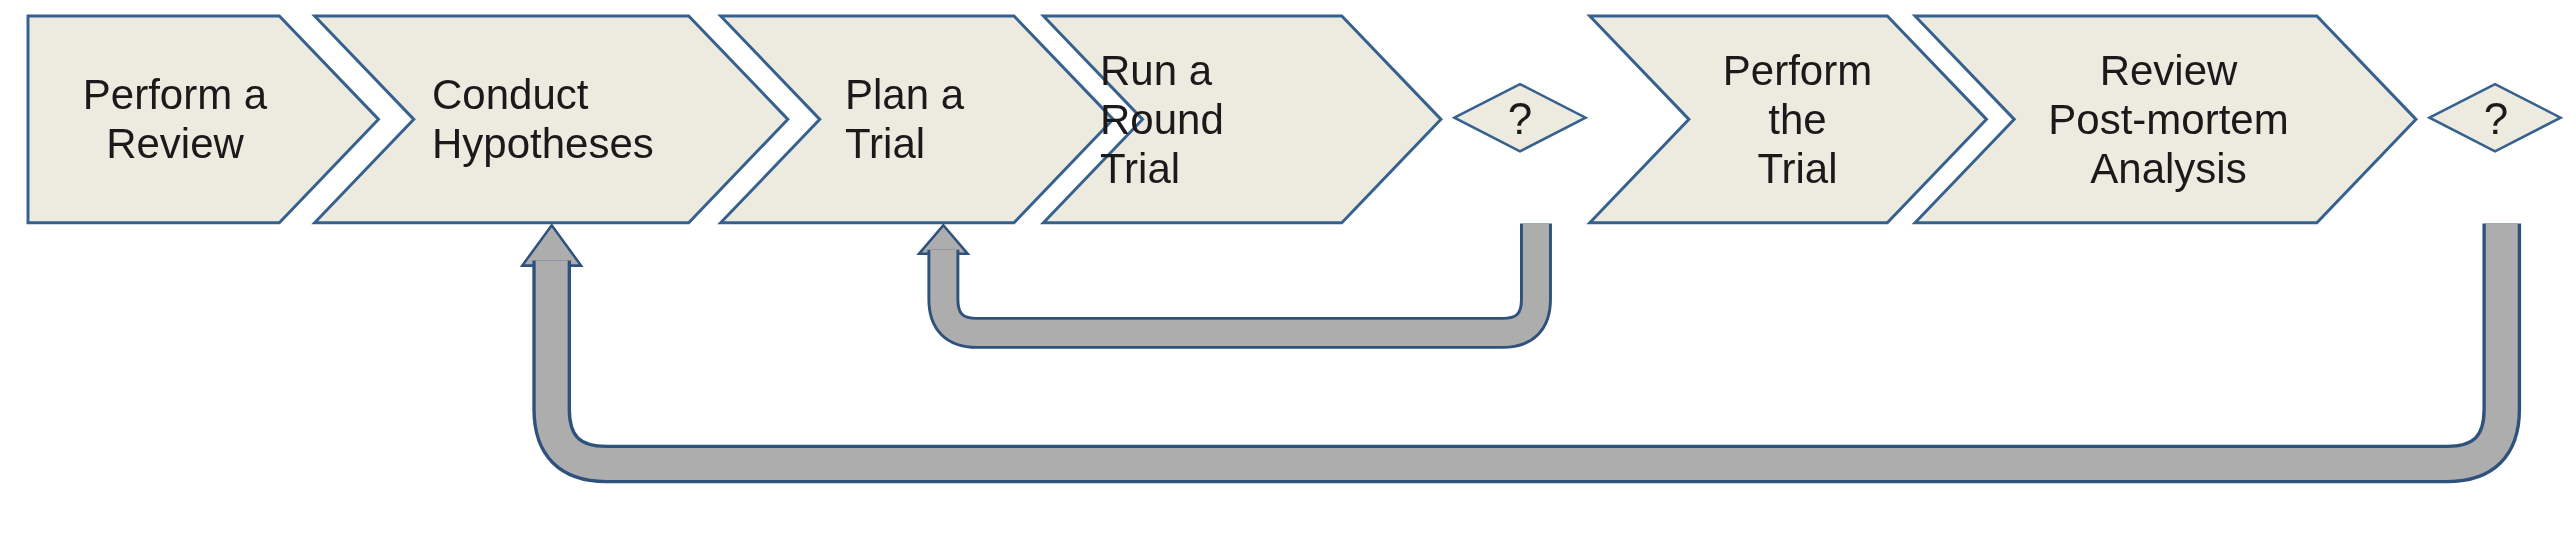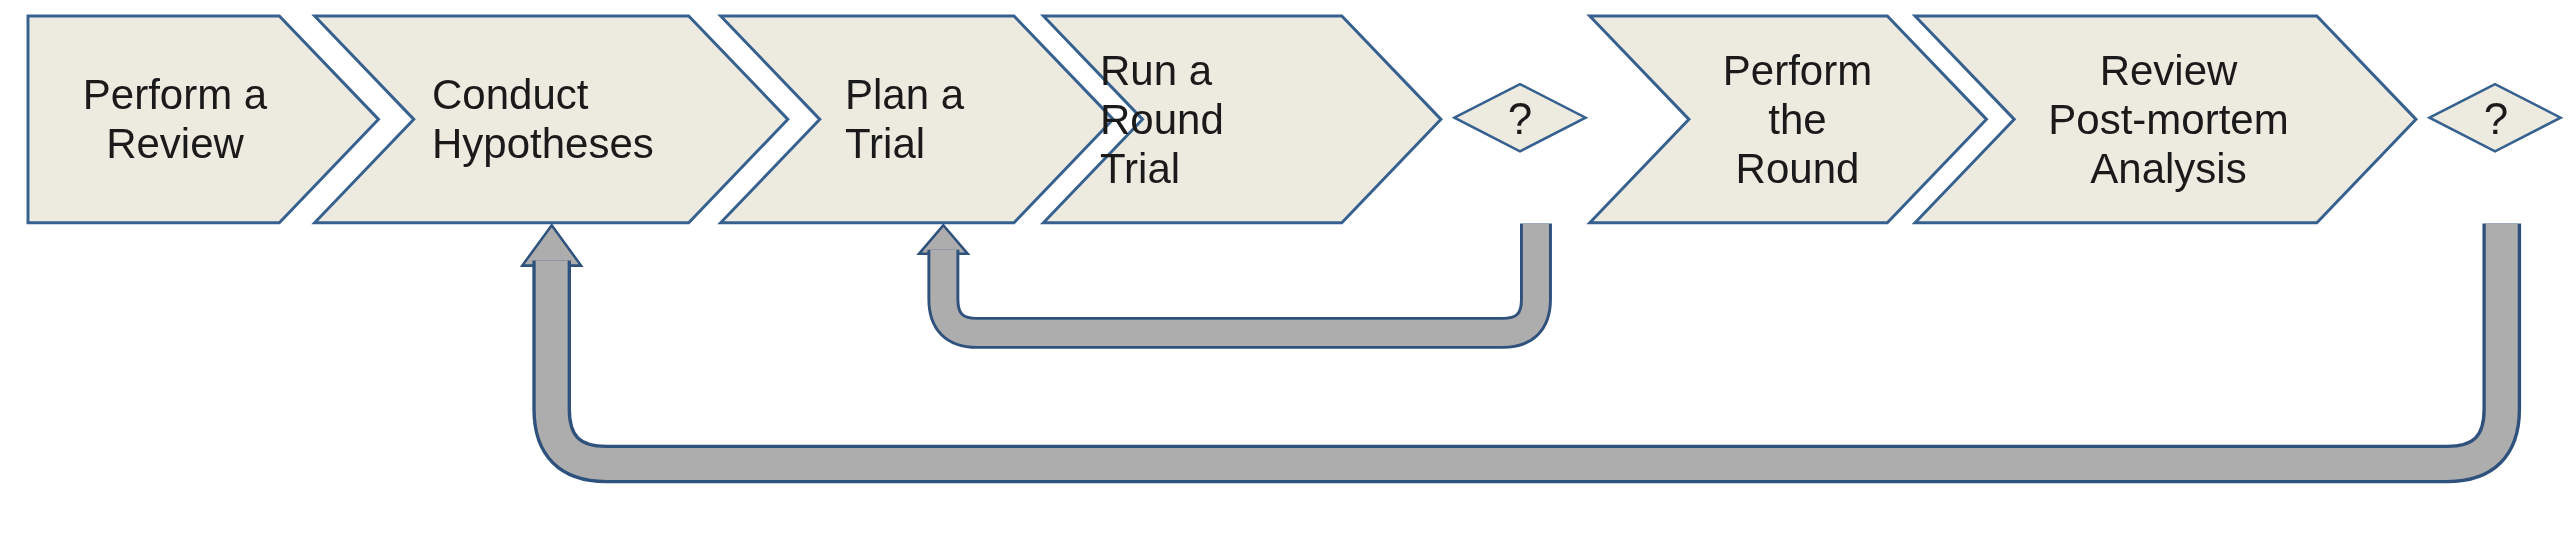--- a/index.html
+++ b/index.html
@@ -127,21 +127,21 @@
   <div id="label-step-1" class="step-label">Conduct
 Hypotheses</div>
   <div id="label-step-2" class="step-label">Plan a
 Trial</div>
   <div id="label-step-3" class="step-label">Run a
 Round
 Trial</div>
   <div id="label-decision-4" class="decision-label">?</div>
   <div id="label-step-5" class="step-label centered">Perform
 the
-Round</div>
+Trial</div>
   <div id="label-step-7" class="step-label centered">Review
 Post-mortem
 Analysis</div>
   <div id="label-decision-9" class="decision-label">?</div>
 
 
 </div>
 
 
 </body></html>

